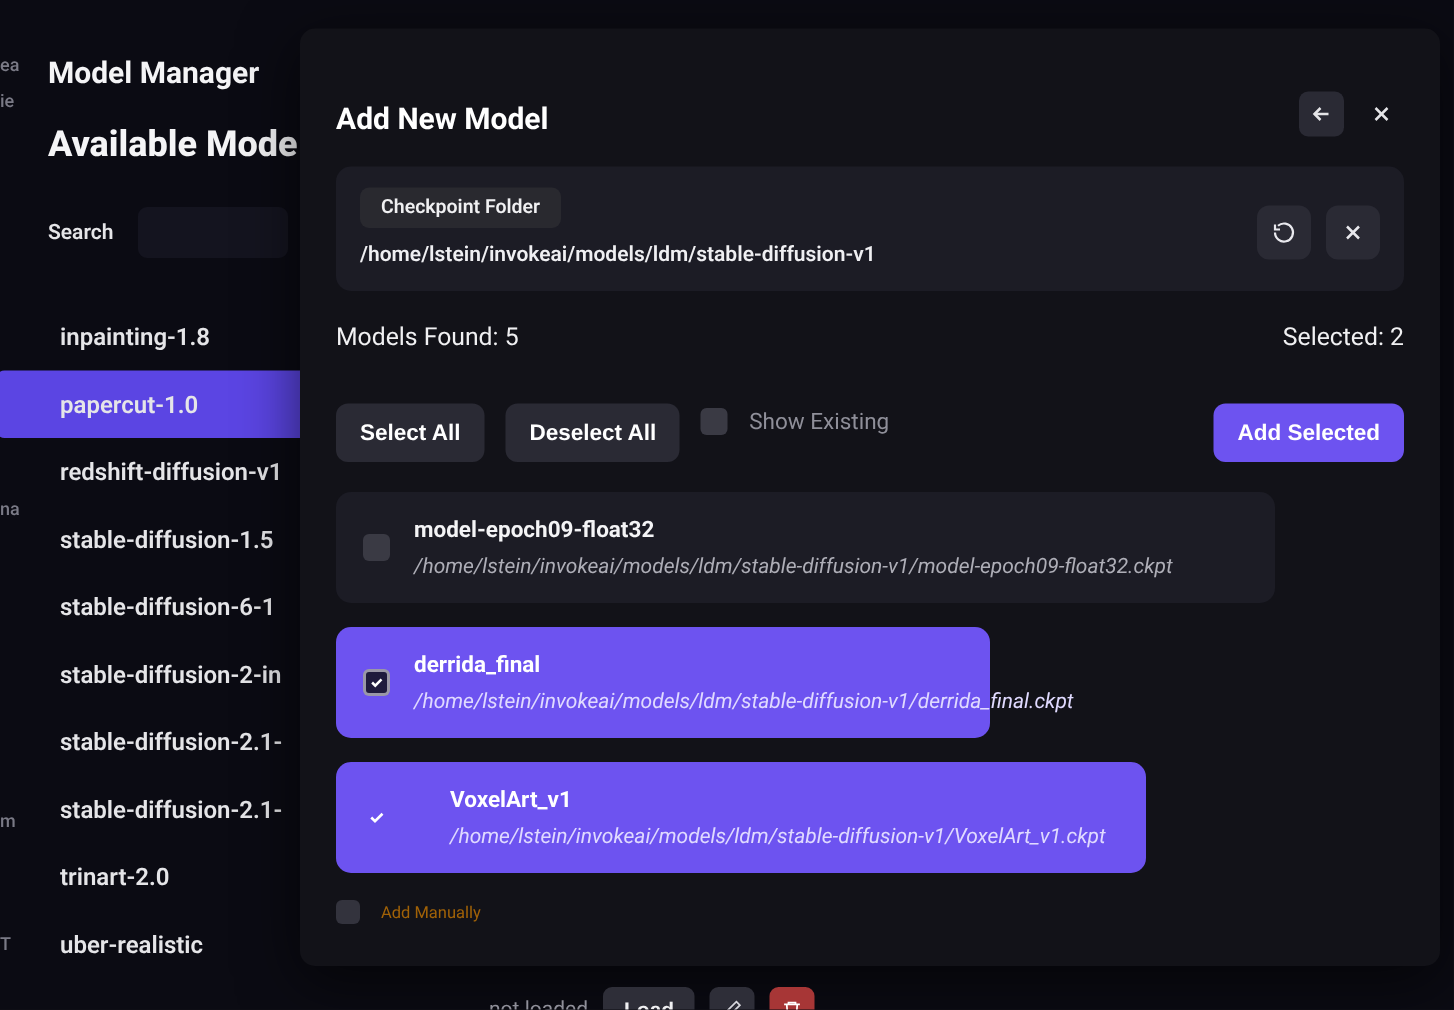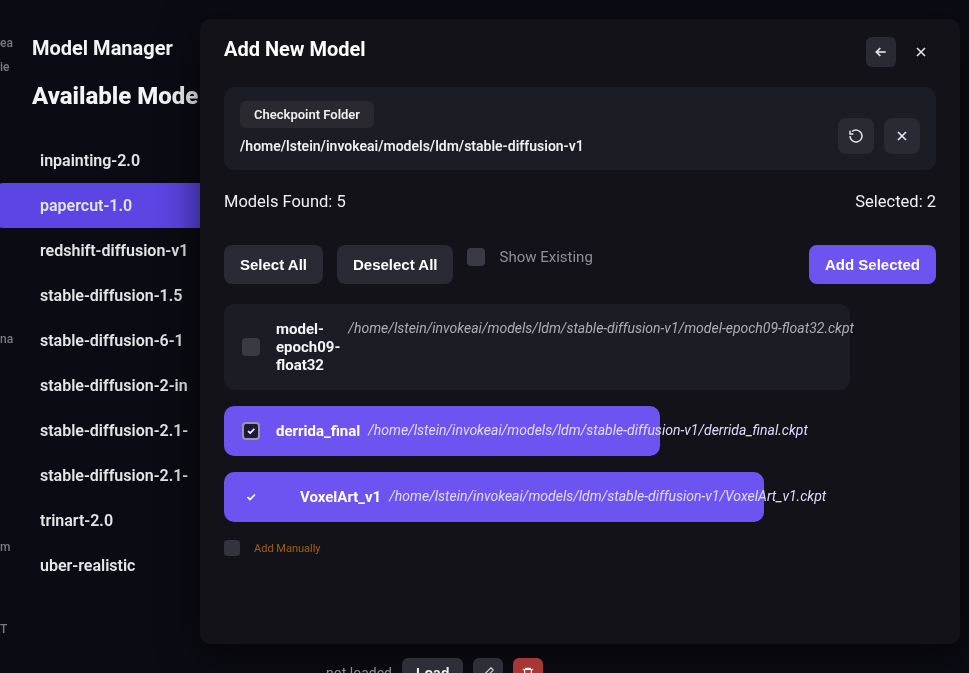--- a/index.html
+++ b/index.html
@@ -89,23 +89,24 @@
       height: 625px;
       background: #121218;
       border-radius: 10px;
       box-shadow: 0 10px 40px rgba(0,0,0,0.6);
       padding: 18px 24px 20px 24px;
       display: flex;
       flex-direction: column;
     }
     .modal-header {
       display: flex;
-      align-items: flex-start;
+      align-items: flex-end;
       justify-content: space-between;
       margin-bottom: 20px;
+      margin-top: 24px;
     }
     .modal-title {
       font-size: 20px;
       font-weight: 700;
       color: #ffffff;
     }
     .header-actions {
       display: flex;
       align-items: center;
       gap: 10px;
@@ -123,21 +124,21 @@
     .icon-btn.boxed {
       background: #2a2a34;
     }
     .icon-btn svg { width: 16px; height: 16px; }
 
     .folder-card {
       background: #1c1c25;
       border-radius: 10px;
       padding: 14px 16px 16px 16px;
       display: flex;
-      align-items: flex-end;
+      align-items: center;
       justify-content: space-between;
       margin-bottom: 22px;
     }
     .folder-left { display: flex; flex-direction: column; gap: 10px; }
     .badge {
       display: inline-block;
       background: #29292f;
       color: #f0f0f2;
       font-size: 13px;
       font-weight: 600;
@@ -258,21 +259,21 @@
     }
     .item-check.unchecked {
       background: #3a3a44;
     }
     .item-check.checked-box {
       background: #1f1a3d;
       border: 2px solid rgba(255,255,255,0.55);
     }
     .item-check.checked-plain svg { width: 12px; height: 12px; color: #fff; }
     .item-check.checked-box svg { width: 10px; height: 10px; color: #fff; }
-    .item-text { display: flex; flex-direction: row; gap: 8px; min-width: 0; }
+    .item-text { display: flex; flex-direction: column; gap: 8px; min-width: 0; }
     .item-name {
       font-size: 15px;
       font-weight: 700;
       color: #f4f4f6;
     }
     .found-item.sel .item-name,
     .found-item.sel2 .item-name { color: #ffffff; }
     .item-path {
       font-size: 14px;
       font-style: italic;
@@ -335,22 +336,26 @@
 
 <div class="edge-frag" style="top:36px">ea</div>
 <div class="edge-frag" style="top:60px">ie</div>
 <div class="edge-frag" style="top:332px">na</div>
 <div class="edge-frag" style="top:540px">m</div>
 <div class="edge-frag" style="top:622px">T</div>
 
 <div class="left-panel">
   <h1 class="mm">Model Manager</h1>
   <h2 class="avail">Available Mode</h2>
+  <div class="search-row">
+    <span class="search-label">Search</span>
+    <input class="search-input" value="" style="">
+  </div>
   <div class="model-list">
-    <div class="item">inpainting-2.0</div>
+    <div class="item">inpainting-1.8</div>
     <div class="item active" style="margin-left:-35px;padding-left:43px">papercut-1.0</div>
     <div class="item">redshift-diffusion-v1</div>
     <div class="item">stable-diffusion-1.5</div>
     <div class="item">stable-diffusion-6-1</div>
     <div class="item">stable-diffusion-2-in</div>
     <div class="item">stable-diffusion-2.1-</div>
     <div class="item">stable-diffusion-2.1-</div>
     <div class="item">trinart-2.0</div>
     <div class="item">uber-realistic</div>
   </div>

